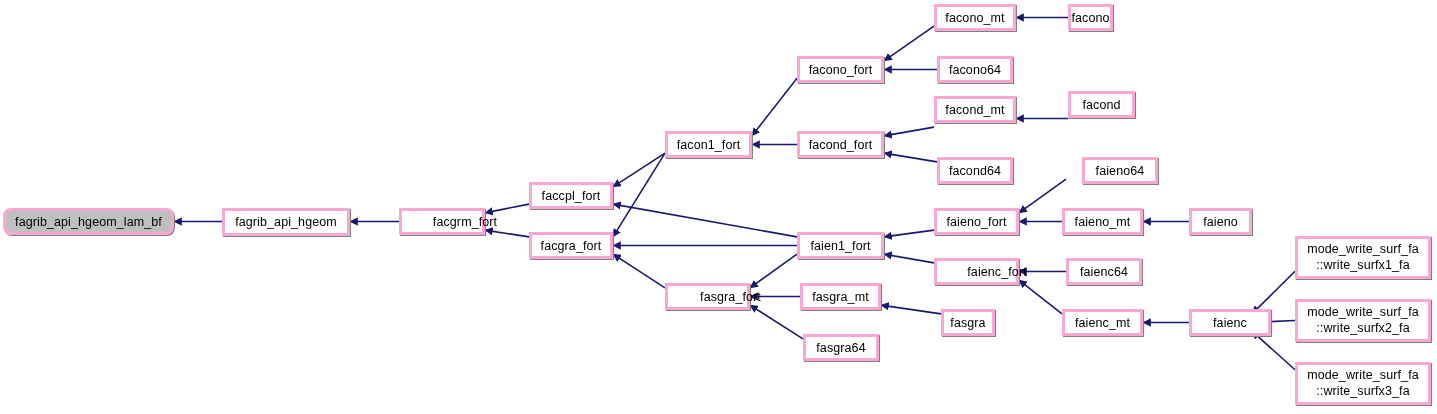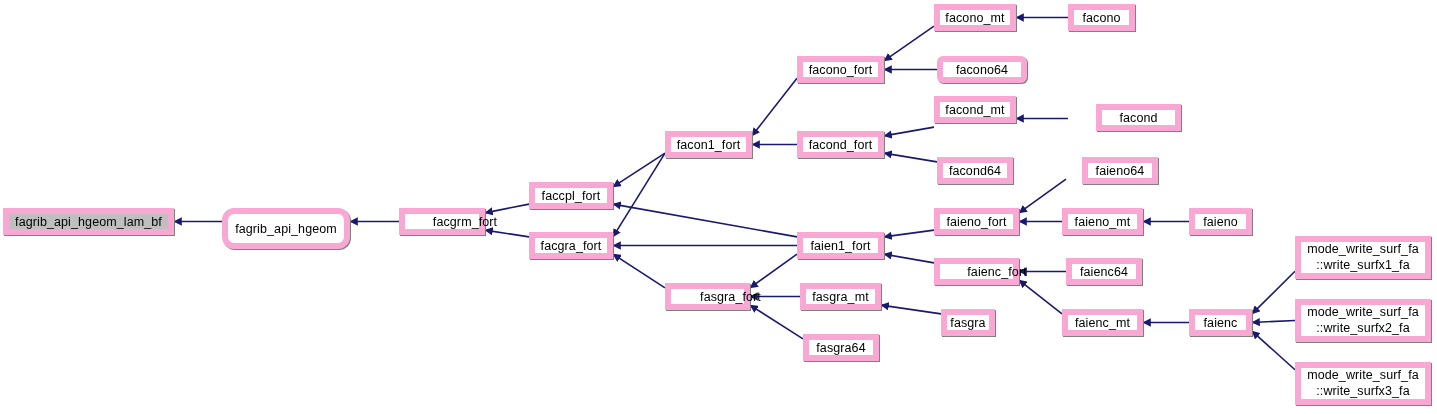--- a/index.html
+++ b/index.html
@@ -8,35 +8,35 @@
     position:relative;
     width:1437px;
     height:414px;
     background:#ffffff;
     overflow:hidden;
   }
   #edges{position:absolute;left:0;top:0;width:1437px;height:414px;}
   .node{
     position:absolute;
     box-sizing:border-box;
-    border:6px solid #f9a8d4;
+    border:3px solid #f9a8d4;
     background:#ffffff;
     color:#000000;
     font-size:12.5px;
     line-height:1.12;
     text-align:center;
     display:flex;
     align-items:center;
     justify-content:center;
     white-space:pre;
     letter-spacing:0.1px;
     z-index:2;
     box-shadow:1px 1px 0 0 #808080;
   }
-  .node.highlight{background:#bfbfbf;}
+  .node.highlight{background:#bfbfbf;border-radius:8px;}
   .node.two-line{line-height:1.22;font-size:12.5px;}
 </style>
 </head>
 <body>
 
 <div id="canvas">
   <svg id="edges" xmlns="http://www.w3.org/2000/svg" viewBox="0 0 1437 414">
     <defs>
       <marker id="ah" viewBox="0 0 10 10" refX="9.4" refY="5" markerWidth="5.2" markerHeight="5.2" orient="auto-start-reverse">
         <path d="M 0 0 L 10 5 L 0 10 z" fill="#191970"></path>
@@ -72,46 +72,46 @@
         <line x1="1066" y1="271.5" x2="1019" y2="271.5" marker-end="url(#ah)"></line>
         <line x1="1062" y1="313.86" x2="1019" y2="280.14" marker-end="url(#ah)"></line>
         <line x1="1189" y1="322.5" x2="1143" y2="322.5" marker-end="url(#ah)"></line>
         <line x1="1295" y1="271.26" x2="1252" y2="313.86" marker-end="url(#ah)"></line>
         <line x1="1295" y1="320.5" x2="1252" y2="322.5" marker-end="url(#ah)"></line>
         <line x1="1295" y1="369.74" x2="1252" y2="331.14" marker-end="url(#ah)"></line>
       </g>
   </svg>
   <div id="nodes">
       <div class="node highlight" style="left: 3px; top: 208px; width: 171px; height: 27px;">fagrib_api_hgeom_lam_bf</div>
-      <div class="node" style="left: 222px; top: 208px; width: 128px; height: 41px; border-radius: 12px;">fagrib_api_hgeom</div>
+      <div class="node" style="left: 222px; top: 208px; width: 128px; height: 28px;">fagrib_api_hgeom</div>
       <div class="node" style="left: 399px; top: 208px; width: 86px; height: 27px; padding-left: 46px;">facgrm_fort</div>
       <div class="node" style="left: 529px; top: 182px; width: 84px; height: 27px;">faccpl_fort</div>
       <div class="node" style="left: 529px; top: 232px; width: 84px; height: 27px;">facgra_fort</div>
       <div class="node" style="left: 665px; top: 131px; width: 87px; height: 27px;">facon1_fort</div>
       <div class="node" style="left: 665px; top: 283px; width: 85px; height: 27px; padding-left: 46px;">fasgra_fort</div>
       <div class="node" style="left: 797px; top: 56px; width: 87px; height: 27px;">facono_fort</div>
       <div class="node" style="left: 797px; top: 131px; width: 87px; height: 27px;">facond_fort</div>
       <div class="node" style="left: 797px; top: 232px; width: 87px; height: 27px;">faien1_fort</div>
       <div class="node" style="left: 800px; top: 283px; width: 81px; height: 27px;">fasgra_mt</div>
       <div class="node" style="left: 803px; top: 334px; width: 76px; height: 27px;">fasgra64</div>
       <div class="node" style="left: 934px; top: 4px; width: 82px; height: 27px;">facono_mt</div>
-      <div class="node" style="left: 937px; top: 56px; width: 90px; height: 27px; border-radius: 6px;">facono64</div>
+      <div class="node" style="left: 937px; top: 56px; width: 76px; height: 27px;">facono64</div>
       <div class="node" style="left: 934px; top: 96px; width: 82px; height: 27px;">facond_mt</div>
       <div class="node" style="left: 937px; top: 157px; width: 76px; height: 27px;">facond64</div>
       <div class="node" style="left: 1066px; top: 157px; width: 76px; height: 27px; margin-left: 16px;">faieno64</div>
       <div class="node" style="left: 934px; top: 208px; width: 85px; height: 27px;">faieno_fort</div>
       <div class="node" style="left: 934px; top: 258px; width: 85px; height: 27px; padding-left: 41px;">faienc_fort</div>
       <div class="node" style="left: 941px; top: 309px; width: 54px; height: 27px;">fasgra</div>
       <div class="node" style="left: 1062px; top: 208px; width: 81px; height: 27px;">faieno_mt</div>
       <div class="node" style="left: 1066px; top: 258px; width: 76px; height: 27px;">faienc64</div>
       <div class="node" style="left: 1062px; top: 309px; width: 81px; height: 27px;">faienc_mt</div>
       <div class="node" style="left: 1189px; top: 208px; width: 63px; height: 27px;">faieno</div>
-      <div class="node" style="left: 1189px; top: 309px; width: 63px; height: 27px;">faienc</div>
+      <div class="node" style="left: 1189px; top: 309px; width: 82px; height: 27px;">faienc</div>
       <div class="node two-line" style="left: 1295px; top: 236px; width: 136px; height: 43px;">mode_write_surf_fa
 ::write_surfx1_fa</div>
       <div class="node two-line" style="left: 1295px; top: 299px; width: 136px; height: 43px;">mode_write_surf_fa
 ::write_surfx2_fa</div>
       <div class="node two-line" style="left: 1295px; top: 362px; width: 136px; height: 43px;">mode_write_surf_fa
 ::write_surfx3_fa</div>
-      <div class="node" style="left: 1068px; top: 4px; width: 67px; height: 27px;">facono</div>
-      <div class="node" style="left: 1068px; top: 104px; width: 85px; height: 27px; margin-left: 28px;">facond</div>
+      <div class="node" style="left: 1068px; top: 4px; width: 45px; height: 27px;">facono</div>
+      <div class="node" style="left: 1068px; top: 91px; width: 67px; height: 27px;">facond</div>
     </div>
 </div>
 
 </body></html>

